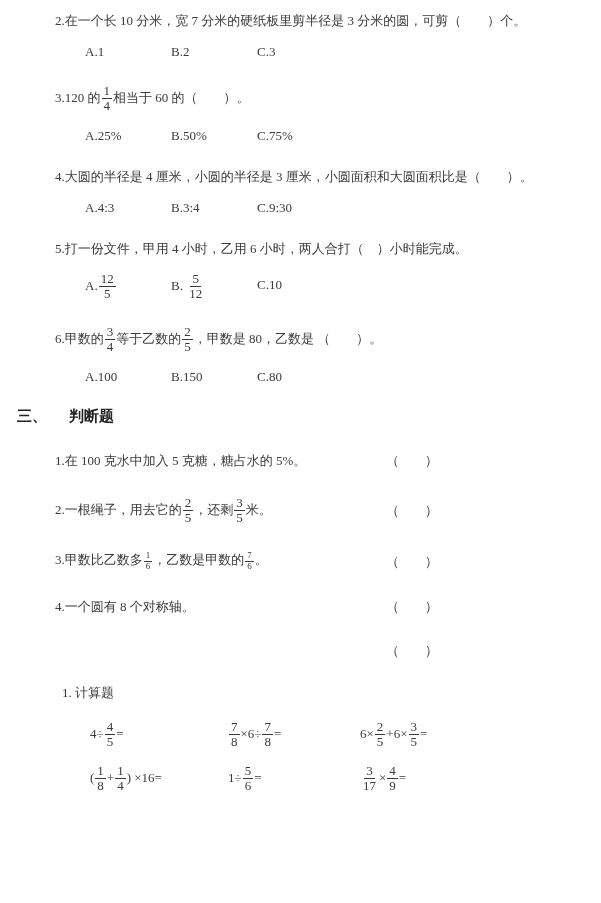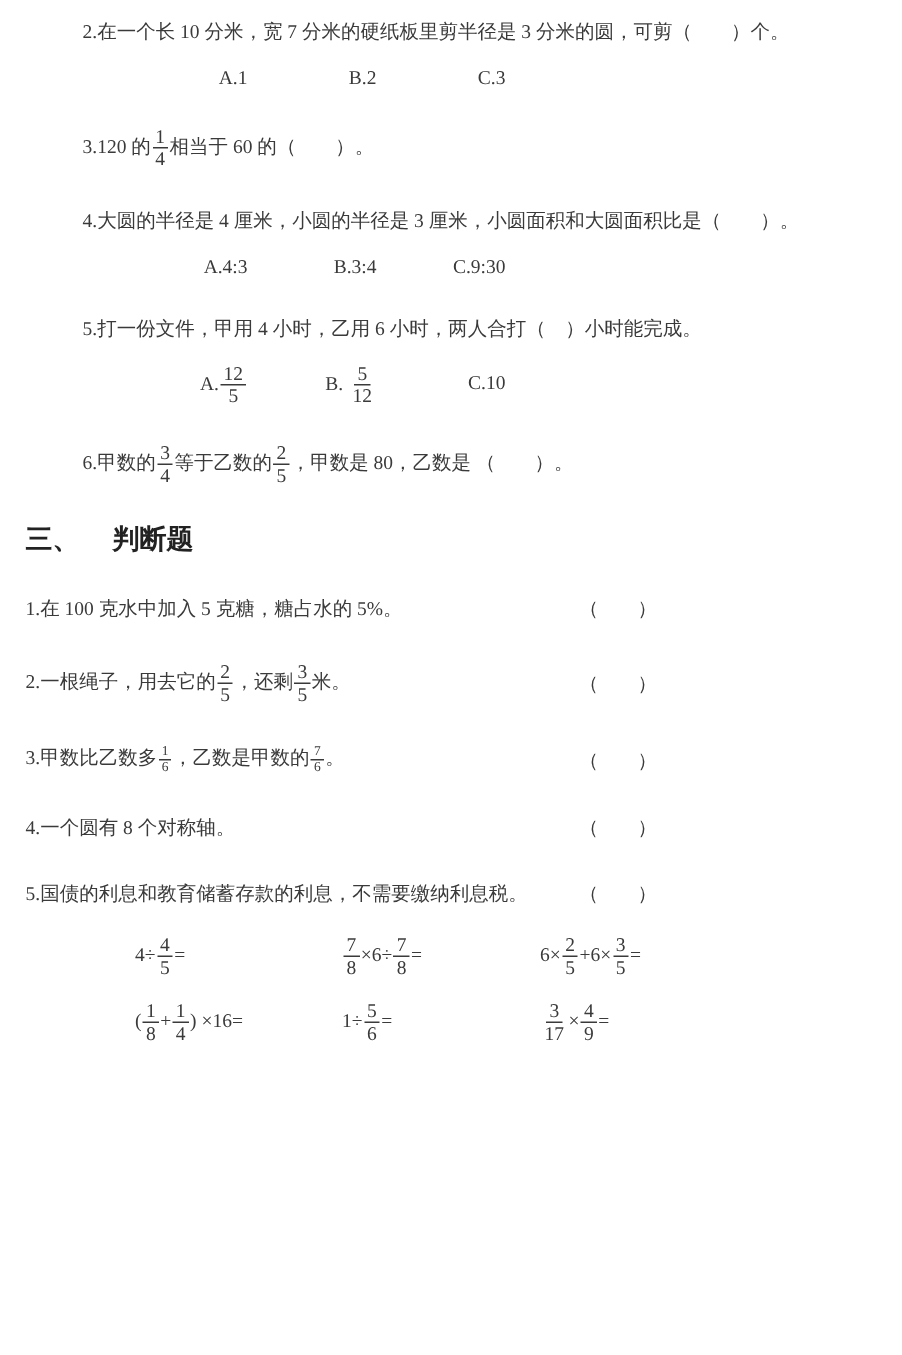--- a/index.html
+++ b/index.html
@@ -10,31 +10,31 @@
     padding:10px 10px 0 17px;
     font-family:"Liberation Serif","DejaVu Serif",serif;
     font-size:13px; color:var(--text);
     background:var(--bg);
   }
   
   #choice .q{ margin-top:24px; margin-left:38px; }
   #choice .q:first-child{ margin-top:2px; }
   .qline{ margin-bottom:14px; white-space:nowrap; }
   .opts{ margin-left:30px; white-space:nowrap; }
-  .opt{ display:inline-block; min-width:80px; margin-right:6px;text-align:right; }
+  .opt{ display:inline-block; min-width:80px; margin-right:6px; }
   
   .sec-h{
     margin-top:22px;
     font-family:"Liberation Sans","DejaVu Sans",sans-serif;
-    font-weight:bold; font-size:18px; color:#222;
+    font-weight:bold; font-size:15px; color:#222;
   }
   .sec-h .sec-title{ margin-left:22px; }
   
   #judgment .jrow{
-    margin-top:26px; 
+    margin-top:26px; margin-left:38px;
     display:flex; align-items:center;
   }
   .jtext{ white-space:nowrap; }
   .jbracket{ margin-left:auto; margin-right:56px; white-space:nowrap; }
   
   .sub{ margin:24px 0 0 45px; }
   .calc-grid{
     display:grid;
     grid-template-columns:138px 132px auto;
     row-gap:14px;
@@ -58,20 +58,21 @@
   <section id="choice">
       <div class="q">
     <div class="qline">2.在一个长 10 分米，宽 7 分米的硬纸板里剪半径是 3 分米的圆，可剪（　　）个。</div>
     <div class="opts"><span class="opt">A.1</span><span class="opt">B.2</span><span class="opt">C.3</span></div>
   </div>
       <div class="q">
     <div class="qline">3.120 的<span class="frac">
             <span class="fn">1</span>
             <span class="fd">4</span>
           </span>相当于 60 的（　　）。</div>
+    <div class="opts"><span class="opt">A.25%</span><span class="opt">B.50%</span><span class="opt">C.75%</span></div>
   </div>
       <div class="q">
     <div class="qline">4.大圆的半径是 4 厘米，小圆的半径是 3 厘米，小圆面积和大圆面积比是（　　）。</div>
     <div class="opts"><span class="opt">A.4:3</span><span class="opt">B.3:4</span><span class="opt">C.9:30</span></div>
   </div>
       <div class="q">
     <div class="qline">5.打一份文件，甲用 4 小时，乙用 6 小时，两人合打（　）小时能完成。</div>
     <div class="opts"><span class="opt">A.<span class="frac">
               <span class="fn">12</span>
               <span class="fd">5</span>
@@ -81,20 +82,21 @@
             </span></span><span class="opt">C.10</span></div>
   </div>
       <div class="q">
     <div class="qline">6.甲数的<span class="frac">
             <span class="fn">3</span>
             <span class="fd">4</span>
           </span>等于乙数的<span class="frac">
             <span class="fn">2</span>
             <span class="fd">5</span>
           </span>，甲数是 80，乙数是 （　　）。</div>
+    <div class="opts"><span class="opt">A.100</span><span class="opt">B.150</span><span class="opt">C.80</span></div>
   </div>
     </section>
 
   <h2 class="sec-h"><span>三、</span><span class="sec-title">判断题</span></h2>
 
   <section id="judgment">
       <div class="jrow">
     <span class="jtext">1.在 100 克水中加入 5 克糖，糖占水的 5%。</span>
     <span class="jbracket">（　　）</span>
   </div>
@@ -116,26 +118,26 @@
             <span class="fn">7</span>
             <span class="fd">6</span>
           </span>。</span>
     <span class="jbracket">（　　）</span>
   </div>
       <div class="jrow">
     <span class="jtext">4.一个圆有 8 个对称轴。</span>
     <span class="jbracket">（　　）</span>
   </div>
       <div class="jrow">
-    <span class="jtext">5.国债的利息和教育储蓄存款的利息，不需要缴纳利息税。</span>
     <span class="jbracket">（　　）</span>
   </div>
     </section>
 
 
+  <div class="sub">1.  计算题</div>
 
   <section id="calc" class="calc-grid">
       <div class="expr">4÷<span class="frac">
           <span class="fn">4</span>
           <span class="fd">5</span>
         </span>=</div>
       <div class="expr"><span class="frac">
           <span class="fn">7</span>
           <span class="fd">8</span>
         </span>×6÷<span class="frac">

